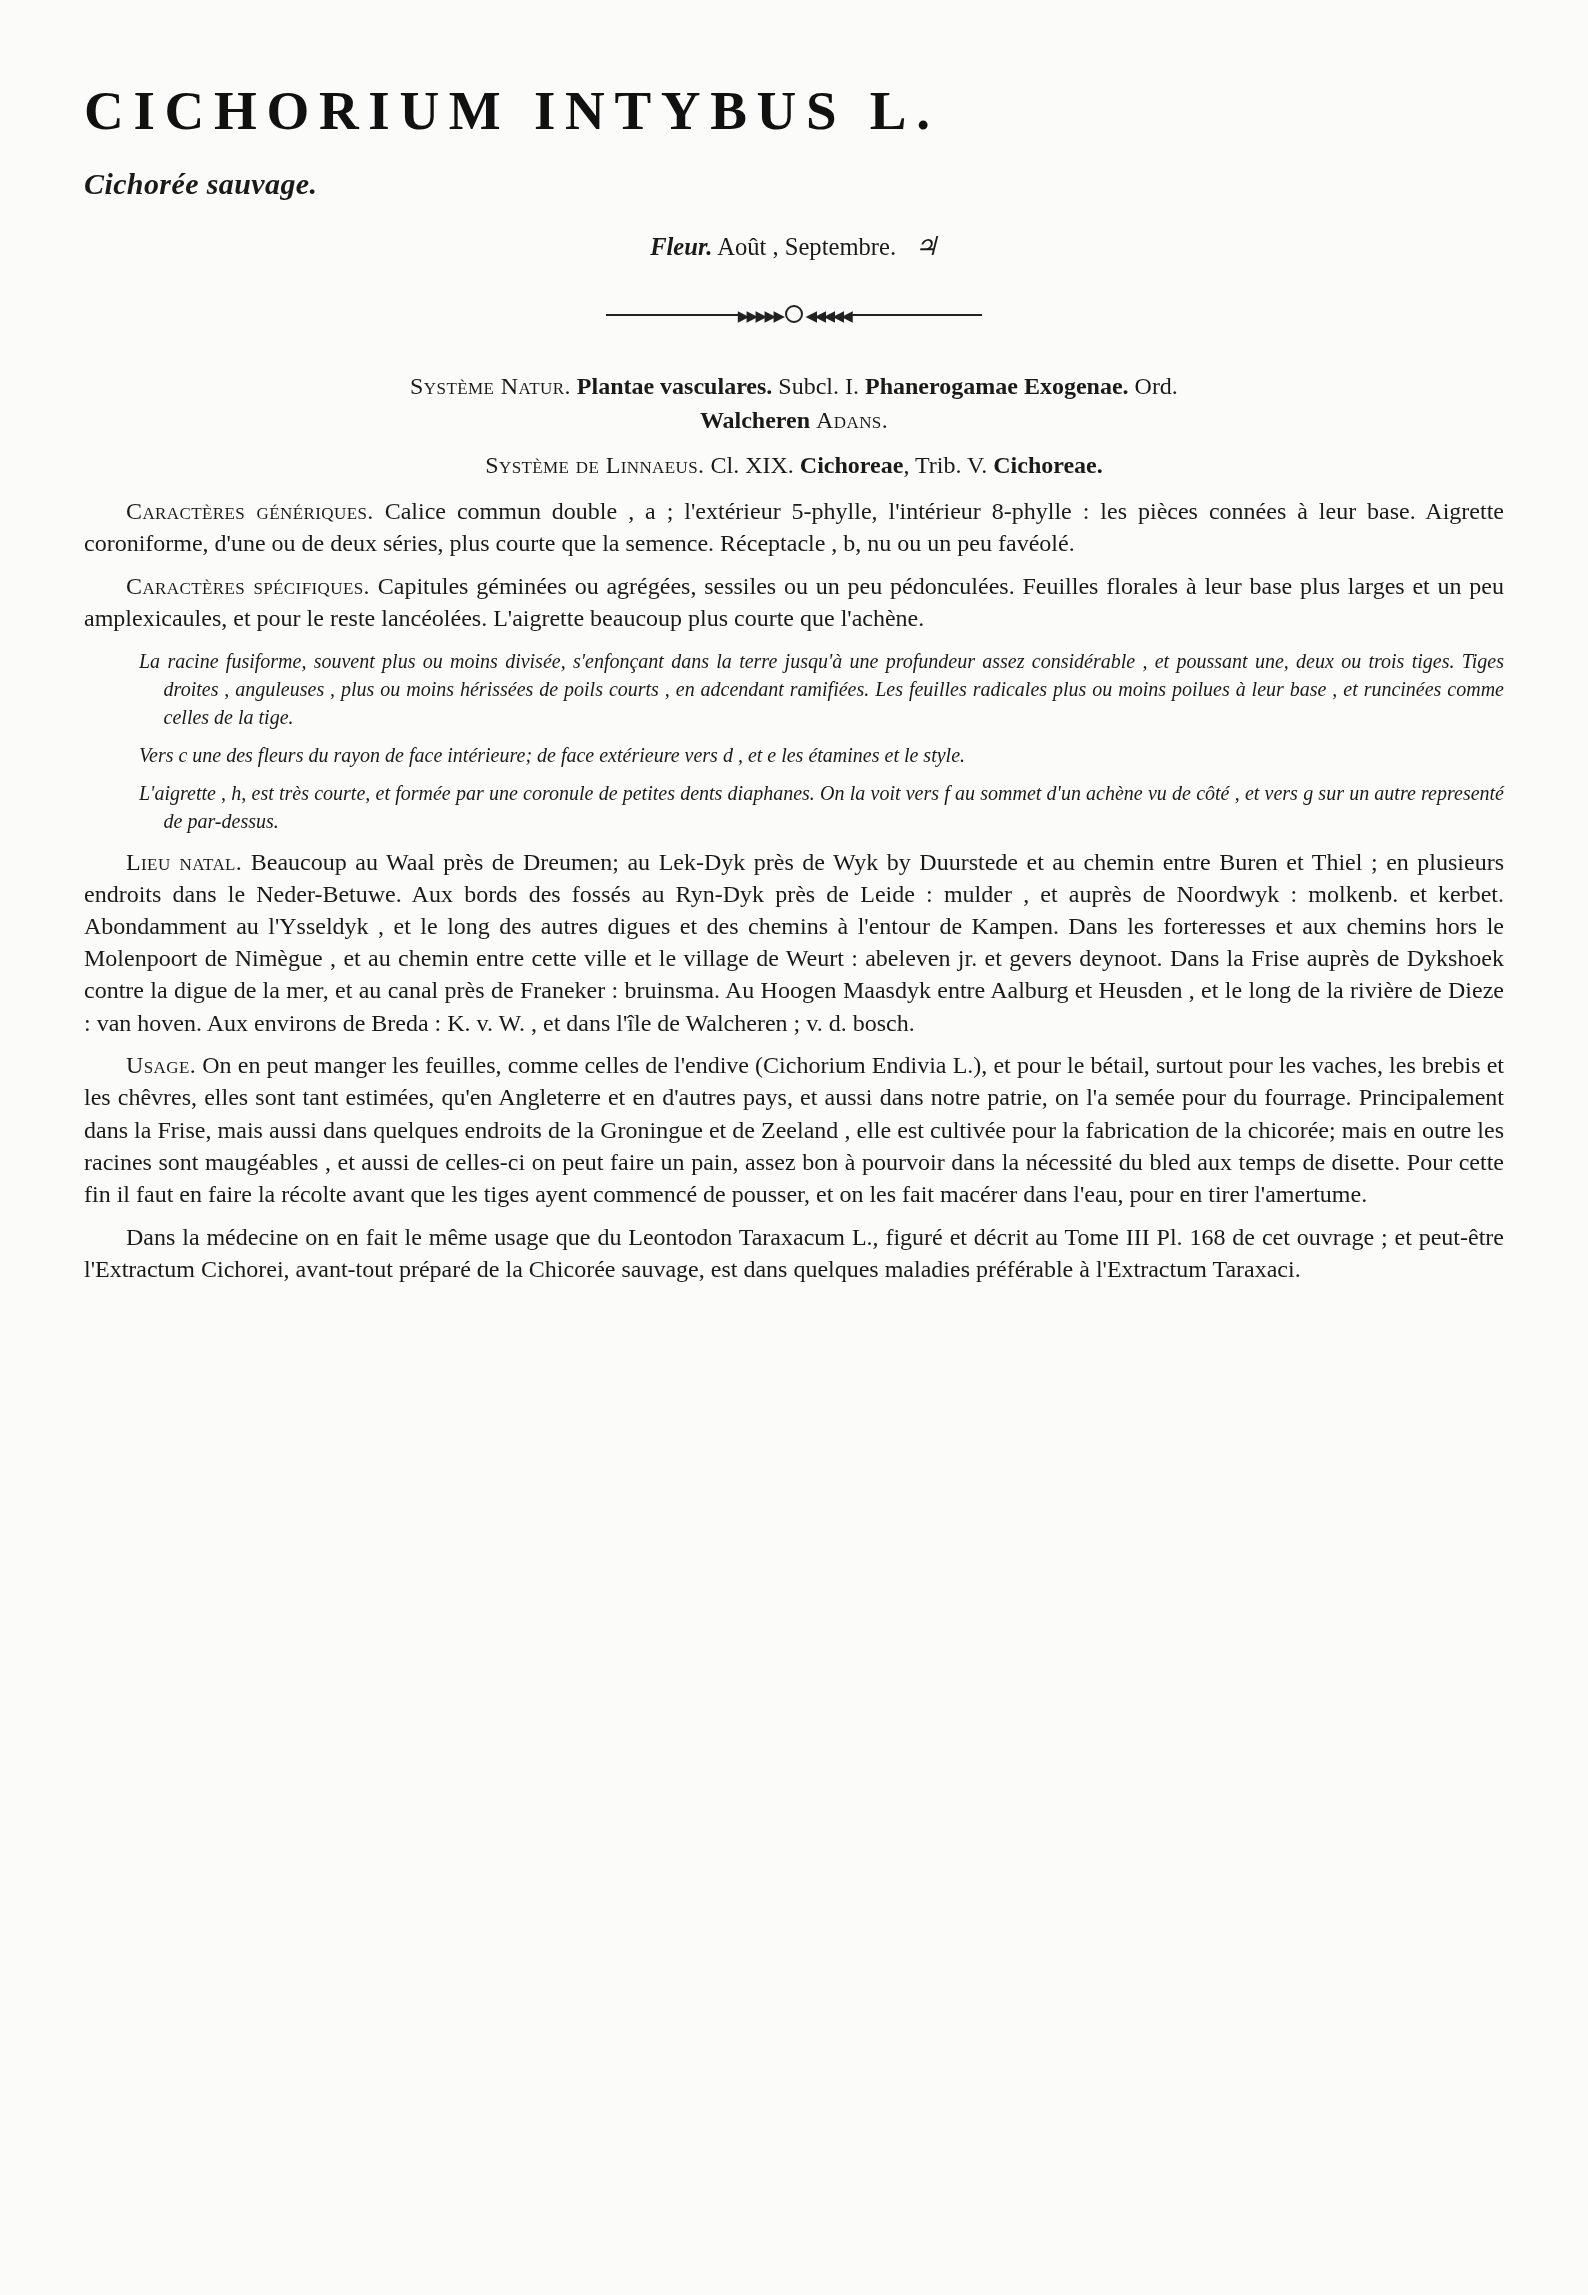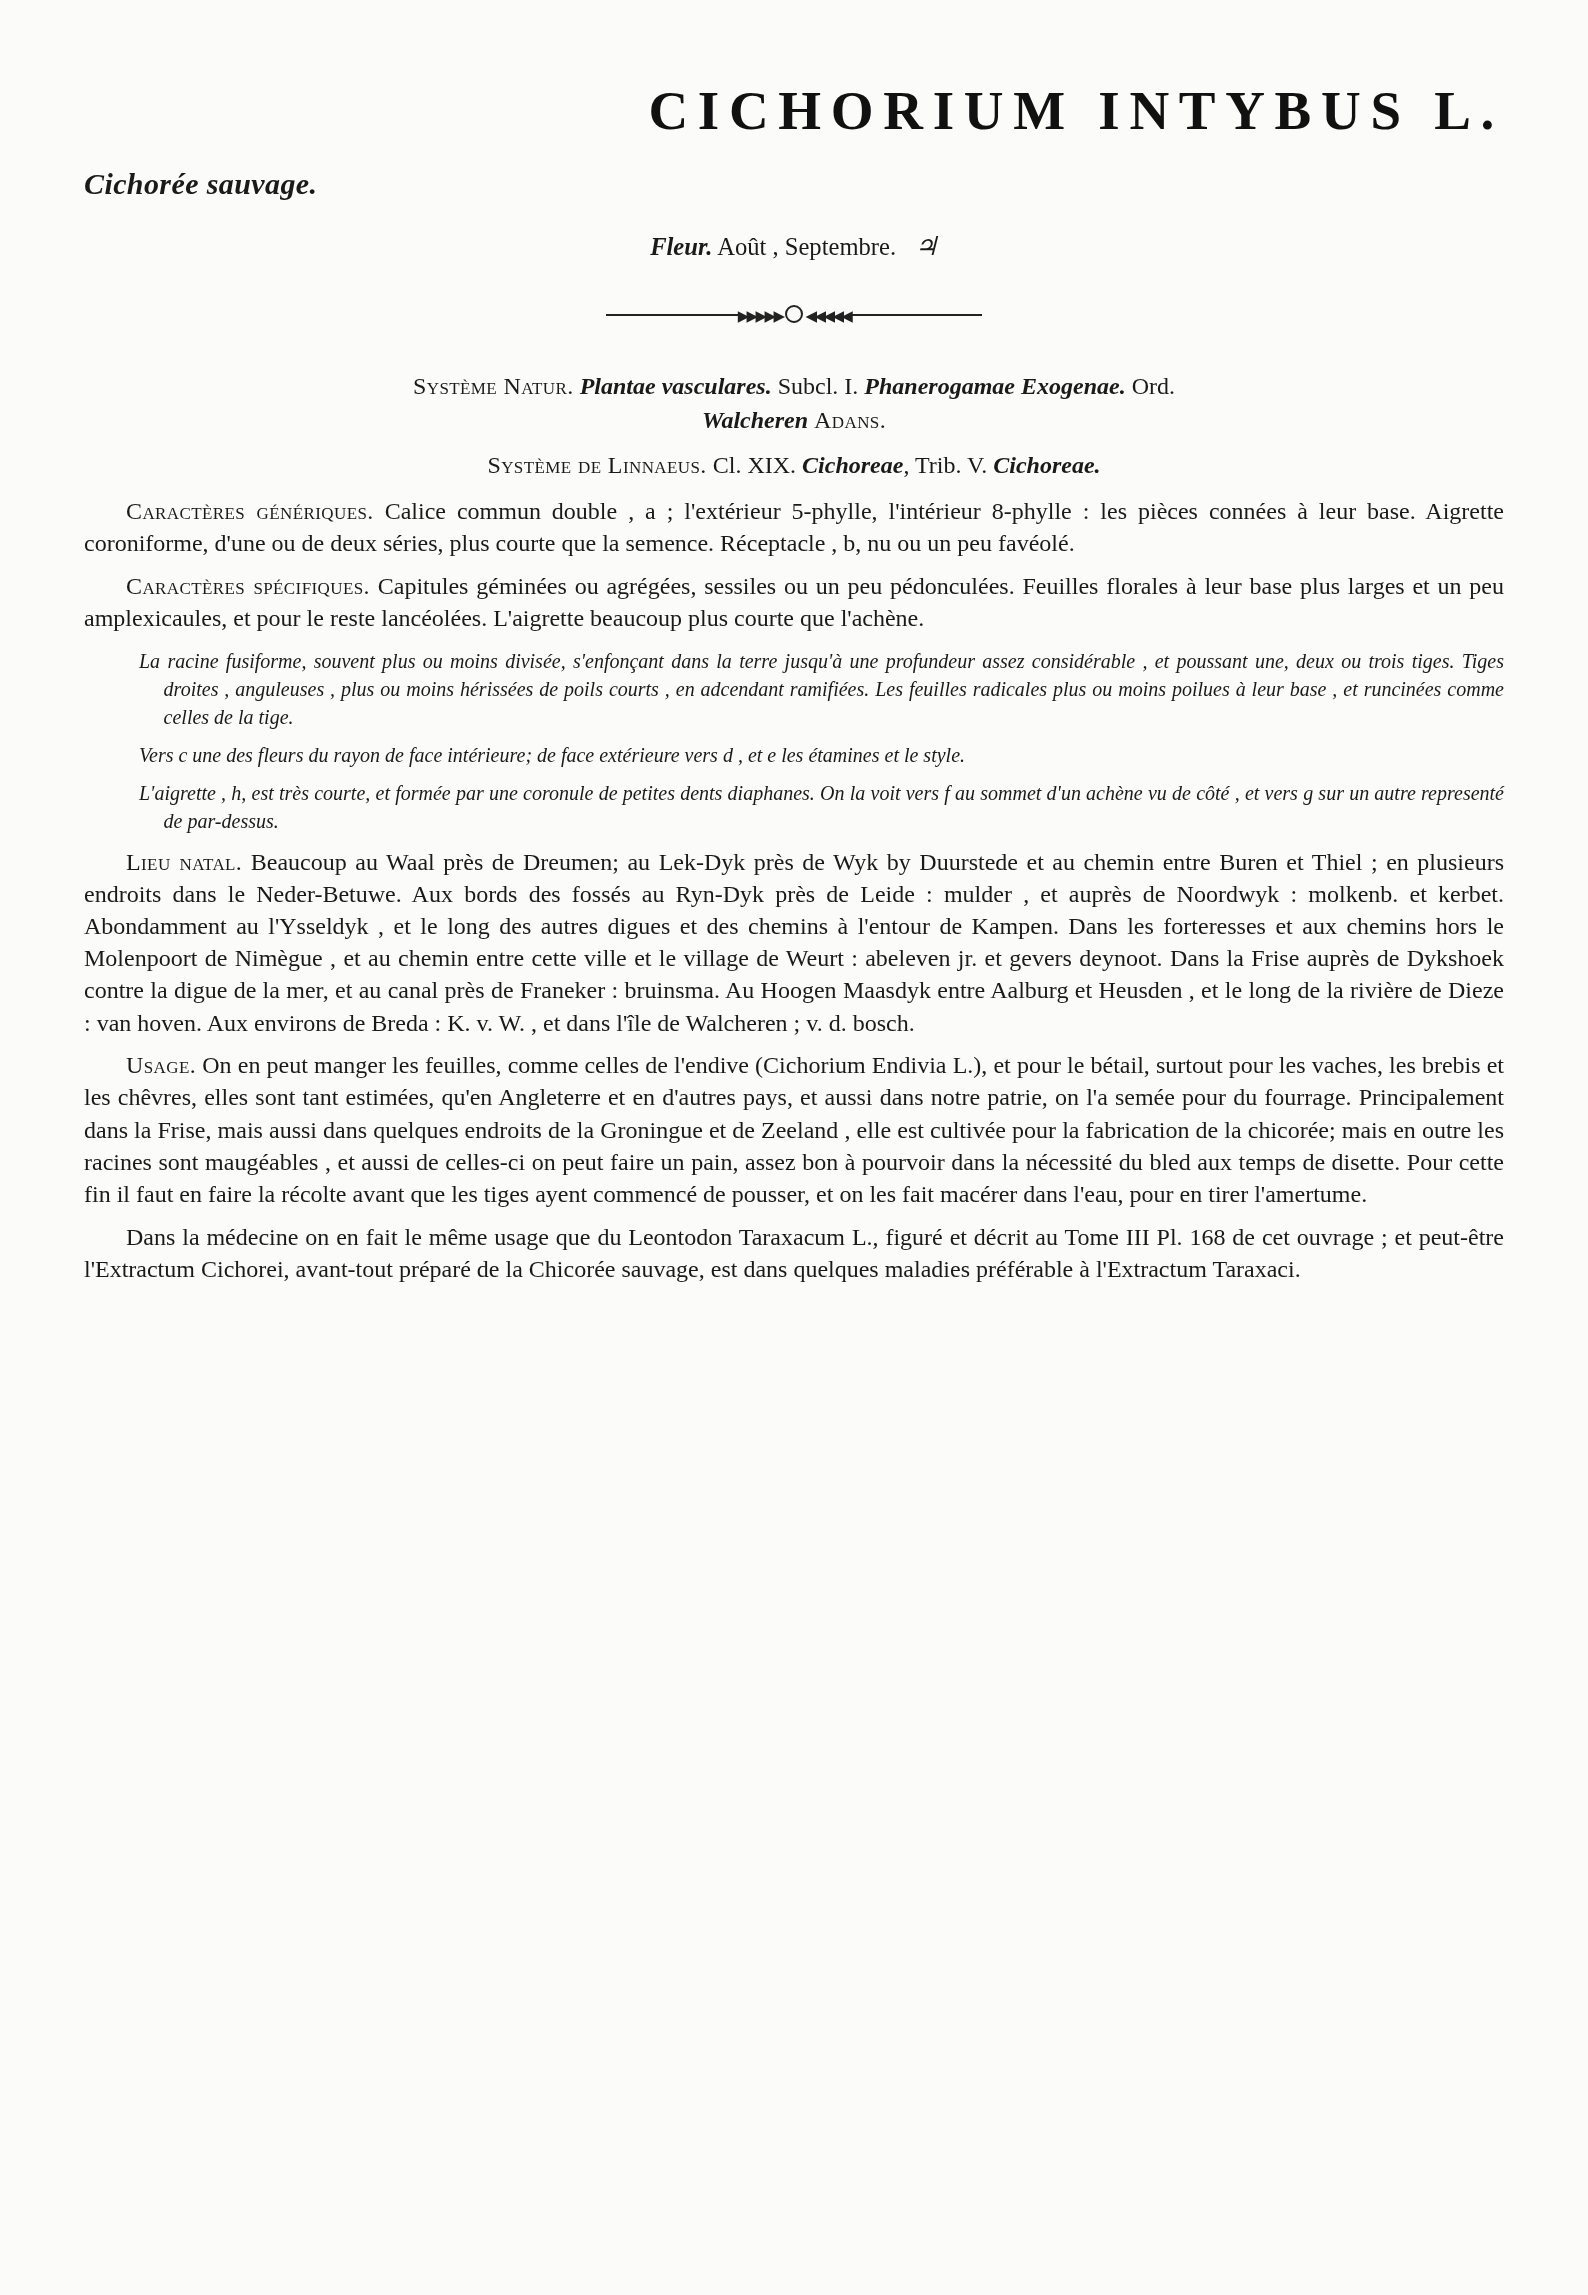--- a/index.html
+++ b/index.html
@@ -17,21 +17,21 @@
   .page {
     width: 1588px;
     min-height: 2295px;
     box-sizing: border-box;
     padding: 53px 84px 35px 84px;
     background: #fbfbf9;
     position: relative;
   }
   
   .title {
-    text-align: right;
+    text-align: left;
     font-family: "Liberation Serif", serif;
     font-weight: bold;
     font-size: 55px;
     letter-spacing: 9.7px;
     margin: 26px 0 0 0;
     color: #111;
     white-space: nowrap;
   }
   .subtitle {
     text-align: left;
@@ -113,21 +113,21 @@
     text-align: center;
     font-size: 24px;
     margin-top: 14px;
     margin-bottom: 16px;
   }
   .sc {
     font-variant: small-caps;
     letter-spacing: 0.4px;
   }
   .it { font-style: italic; }
-  .bi { font-style: italic; font-weight: bold; }
+  .bi { font-weight: bold; }
   
   p.body {
     font-size: 24px;
     line-height: 1.34;
     text-align: justify;
     margin: 10.6px 0 0 0;
     text-indent: 42px;
     hyphens: manual;
   }
   p.body.first { margin-top: 12.3px; }

